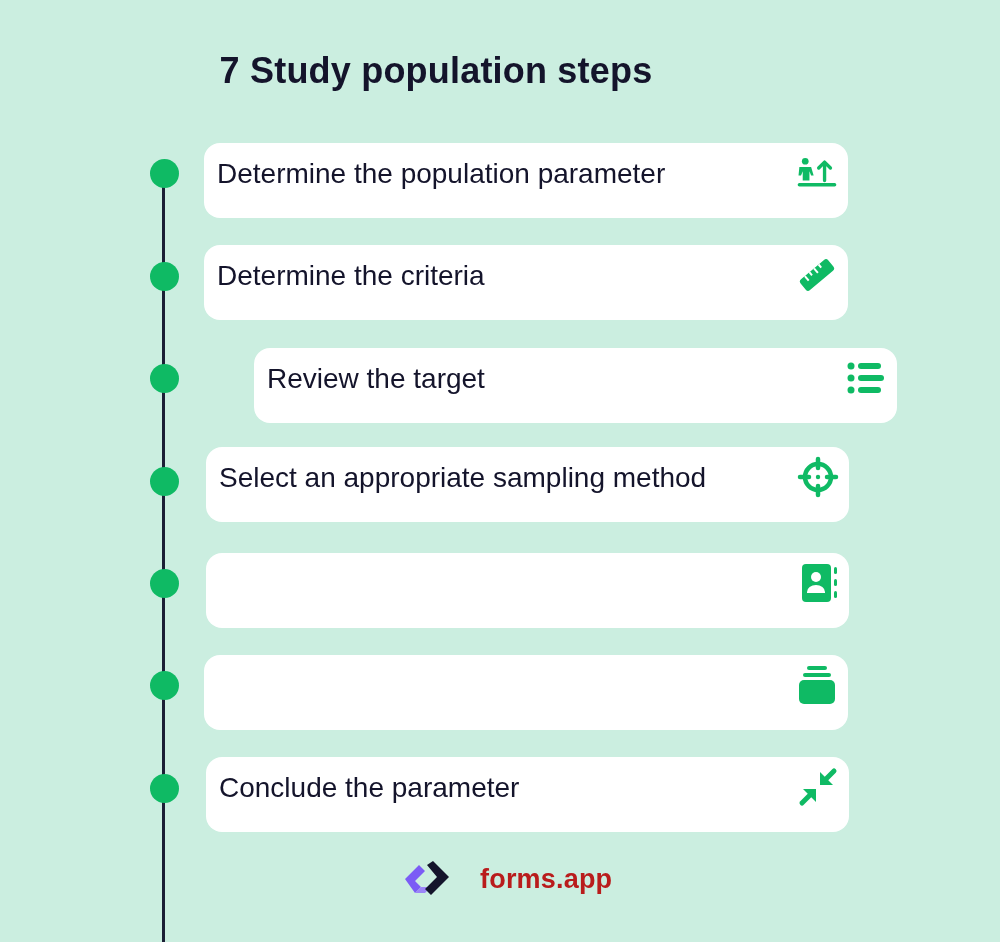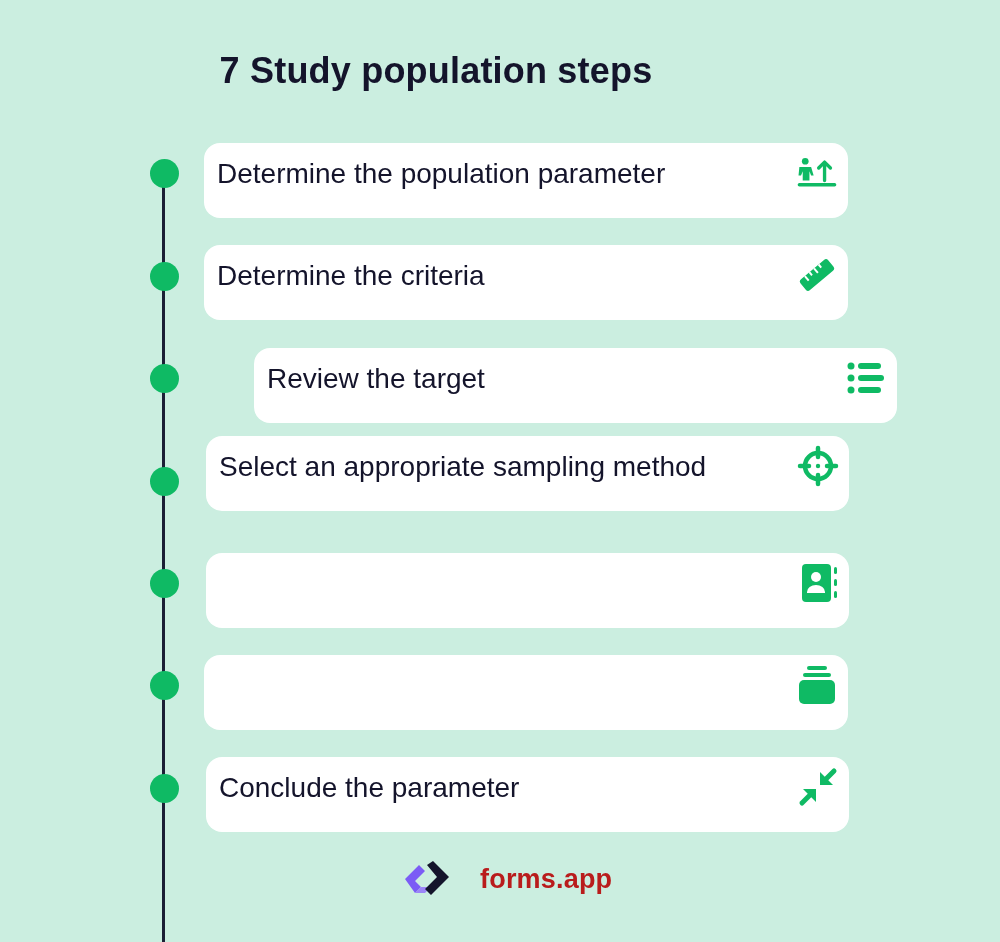--- a/index.html
+++ b/index.html
@@ -91,21 +91,21 @@
       <circle cx="6" cy="21" r="3.5" fill="#0fba64"></circle>
       <circle cx="6" cy="33" r="3.5" fill="#0fba64"></circle>
       <rect x="13" y="6" width="23" height="6" rx="3" fill="#0fba64"></rect>
       <rect x="13" y="18" width="26" height="6" rx="3" fill="#0fba64"></rect>
       <rect x="13" y="30" width="23" height="6" rx="3" fill="#0fba64"></rect>
     </svg>
   </span>
 </div>
 
 <div class="dot" style="top:467px"></div>
-<div class="step" style="left:206px; top:436px; width:643px;">
+<div class="step" style="left:206px; top:447px; width:643px;">
   <span class="step-label">Select an appropriate sampling method</span>
   <span class="step-icon">
     <svg width="42" height="42" viewBox="0 0 42 42">
       <circle cx="21" cy="21" r="13" stroke="#0fba64" stroke-width="4.5" fill="none"></circle>
       <line x1="21" y1="3" x2="21" y2="12" stroke="#0fba64" stroke-width="4.5" stroke-linecap="round"></line>
       <line x1="21" y1="30" x2="21" y2="39" stroke="#0fba64" stroke-width="4.5" stroke-linecap="round"></line>
       <line x1="3" y1="21" x2="12" y2="21" stroke="#0fba64" stroke-width="4.5" stroke-linecap="round"></line>
       <line x1="30" y1="21" x2="39" y2="21" stroke="#0fba64" stroke-width="4.5" stroke-linecap="round"></line>
       <circle cx="21" cy="21" r="2.2" fill="#0fba64"></circle>
     </svg>

